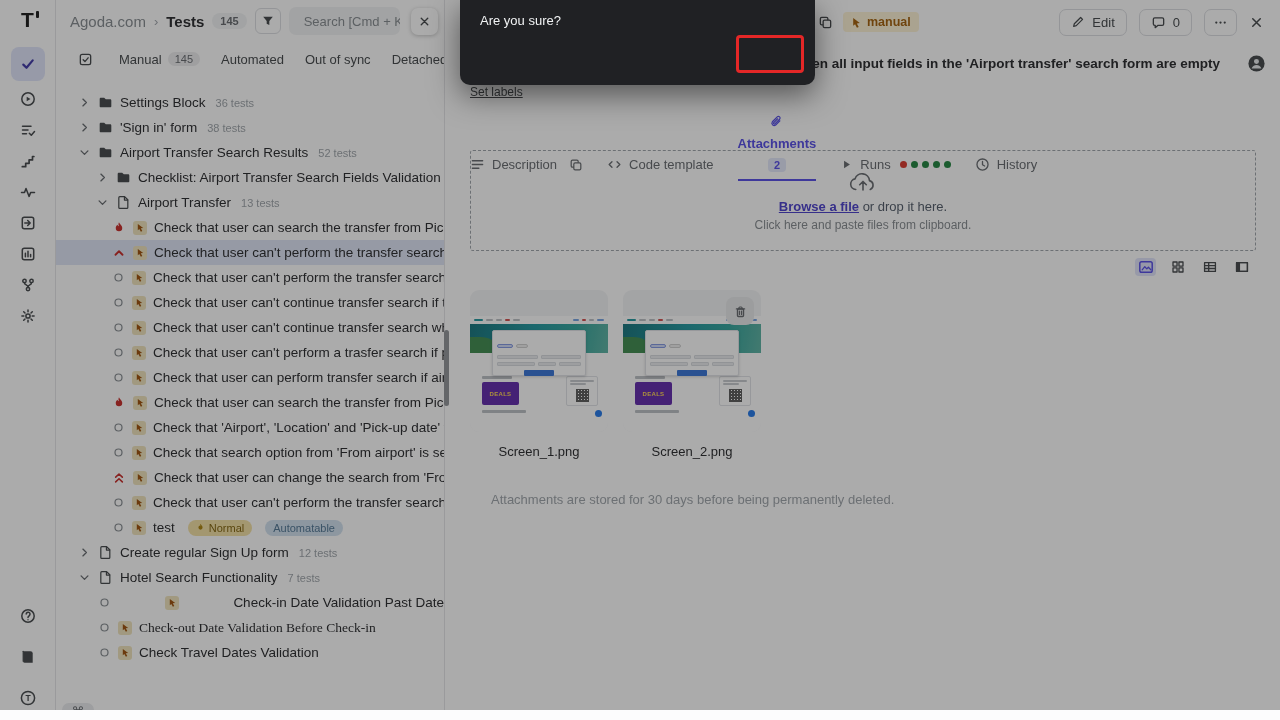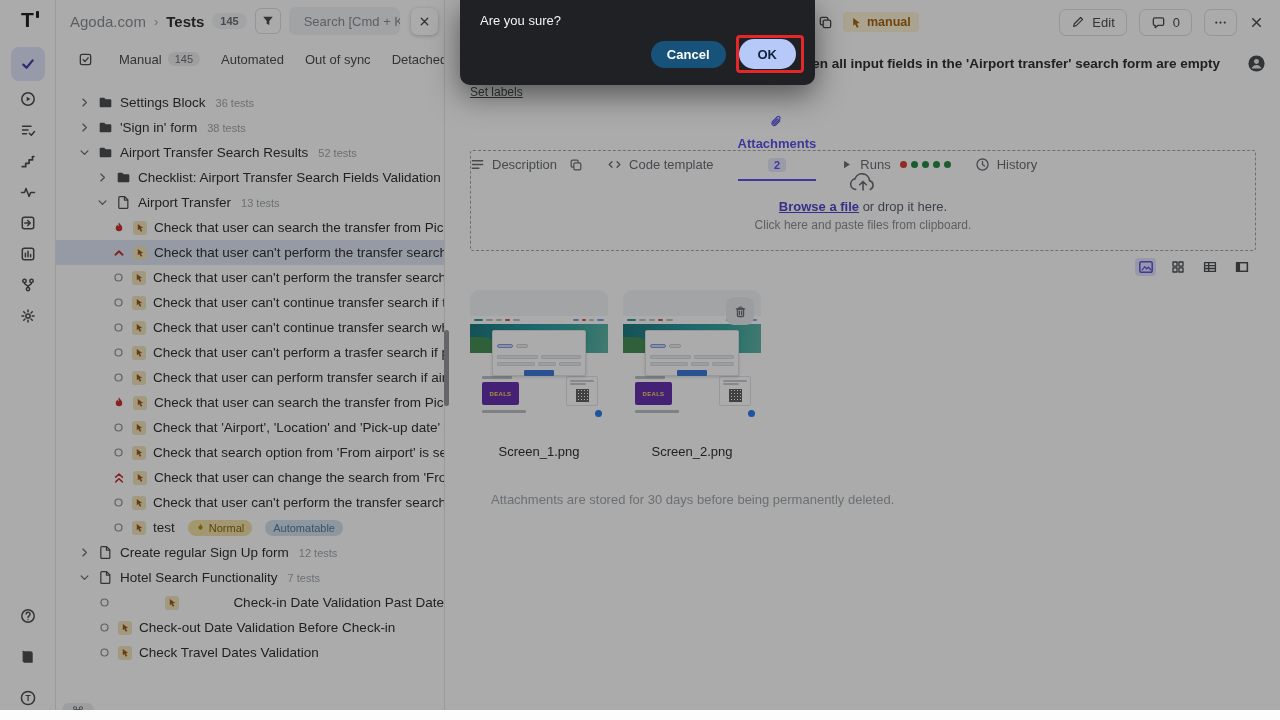--- a/index.html
+++ b/index.html
@@ -541,21 +541,21 @@
             <circle cx="8" cy="8" r="4.3" stroke="#80868b"></circle>
           </svg>
         </span>
         <span class="manual-mini">
           <svg width="9" height="9" viewBox="0 0 10 10">
             <path d="M2 1l6 4.5-2.7.4L7 9l-1.6.7-1.7-3L2 8z" fill="#9a4a00"></path>
           </svg>
         </span>
         <span>Check-in Date Validation Past Date</span>
       </div>
-      <div class="tree-row" style="padding-left: 42px;">
+      <div class="tree-row" style="padding-left: 42px; font-family: Liberation Serif, serif;">
         <span style="display:flex">
           <svg width="13" height="13" viewBox="0 0 16 16" fill="none" stroke="currentColor" stroke-width="1.5" stroke-linecap="round" stroke-linejoin="round">
             <circle cx="8" cy="8" r="4.3" stroke="#80868b"></circle>
           </svg>
         </span>
         <span class="manual-mini">
           <svg width="9" height="9" viewBox="0 0 10 10">
             <path d="M2 1l6 4.5-2.7.4L7 9l-1.6.7-1.7-3L2 8z" fill="#9a4a00"></path>
           </svg>
         </span>
@@ -845,18 +845,14 @@
     </div>
 
   <div class="deleted-sub">Attachments are stored for 30 days before being permanently deleted.</div>
 </div>
 
 <div class="overlay"></div>
 <div class="bottom-strip"></div>
 
 <div class="dialog">
   <div class="dialog-msg">Are you sure?</div>
-  <div class="dialog-actions">
-    <button class="btn-cancel">Cancel</button>
-    <button class="btn-ok">OK</button>
-  </div>
   <div class="red-box"></div>
 </div>
 
 </body></html>

